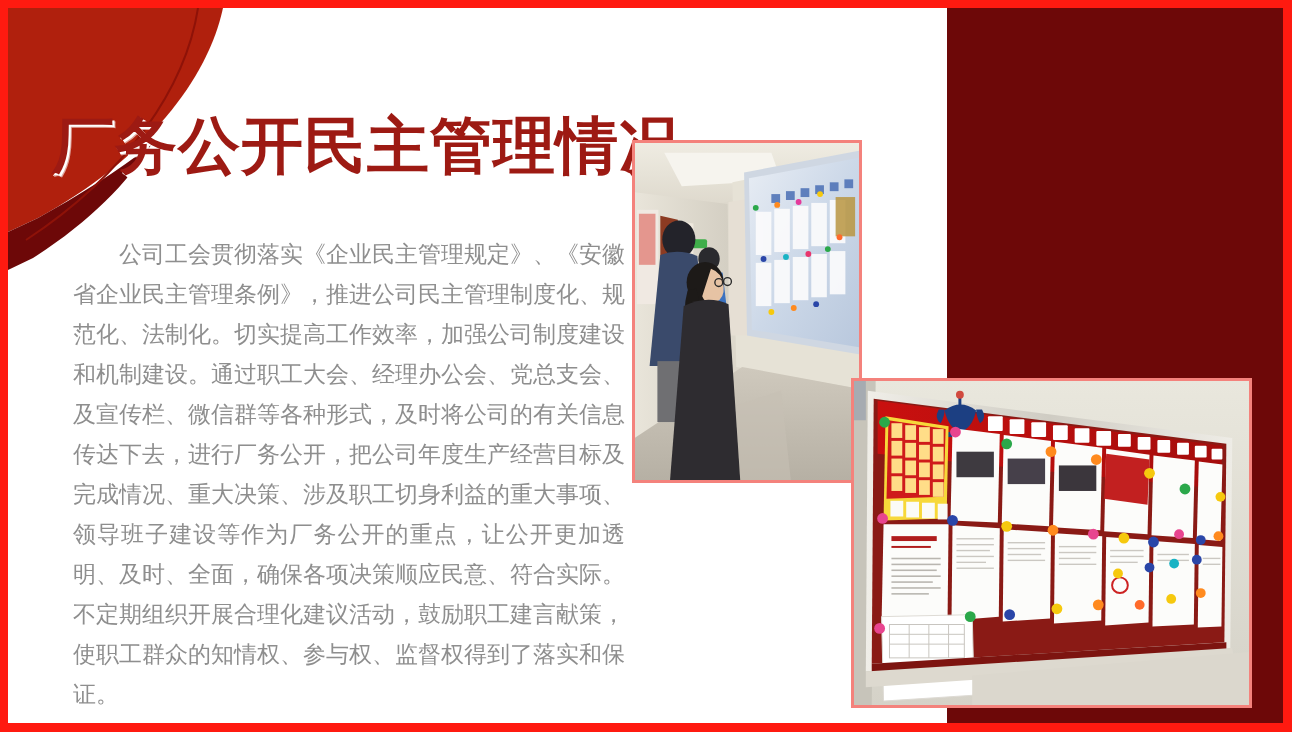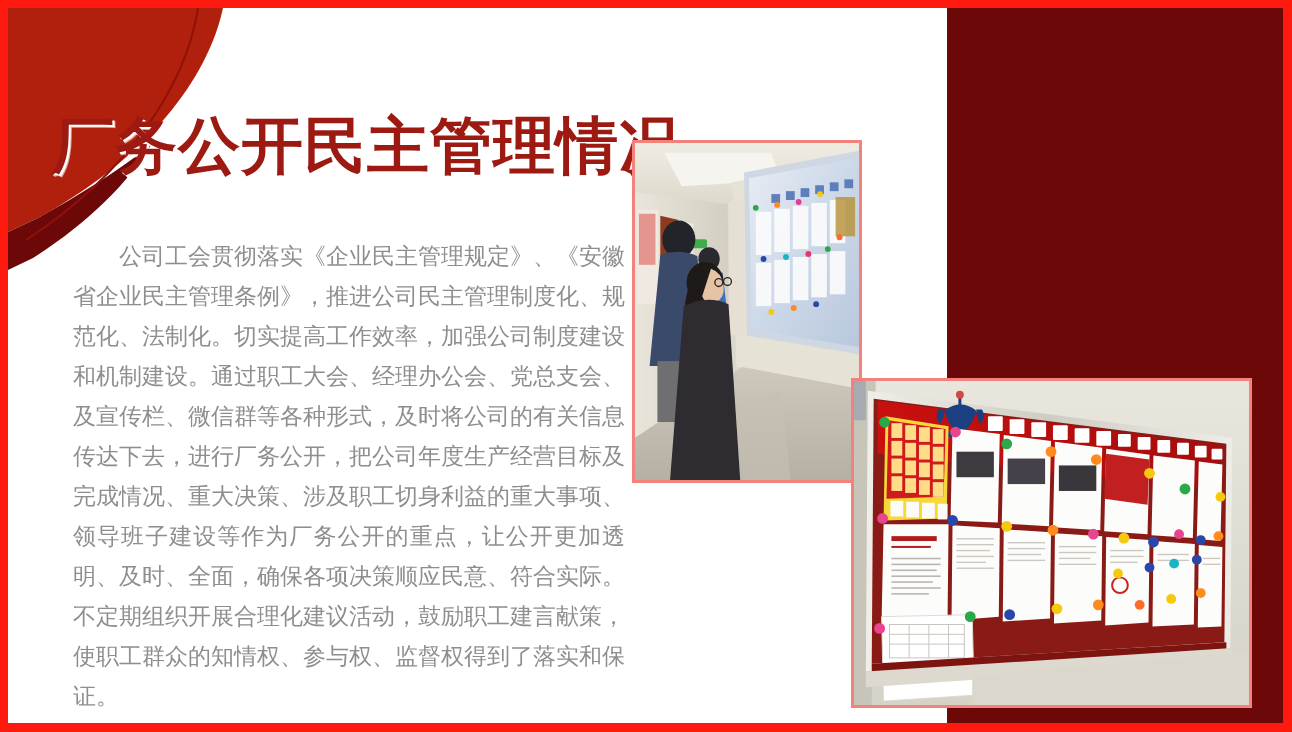--- a/index.html
+++ b/index.html
@@ -40,20 +40,21 @@
   }
   
   .body-text{
     position:absolute;left:65px;top:228px;width:552px;
     font-size:23px;
     line-height:40px;
     color:#8e8e8e;
     text-align:justify;
     text-indent:46px;
     letter-spacing:0px;
+    font-family:Liberation Mono, monospace;
   }
   
   .photo{
     position:absolute;
     border:3px solid #f4827c;
     box-sizing:border-box;
     overflow:hidden;
     background:#d9d9d4;
   }
   #photo-hallway{left:624px;top:132px;width:230px;height:343px;}

